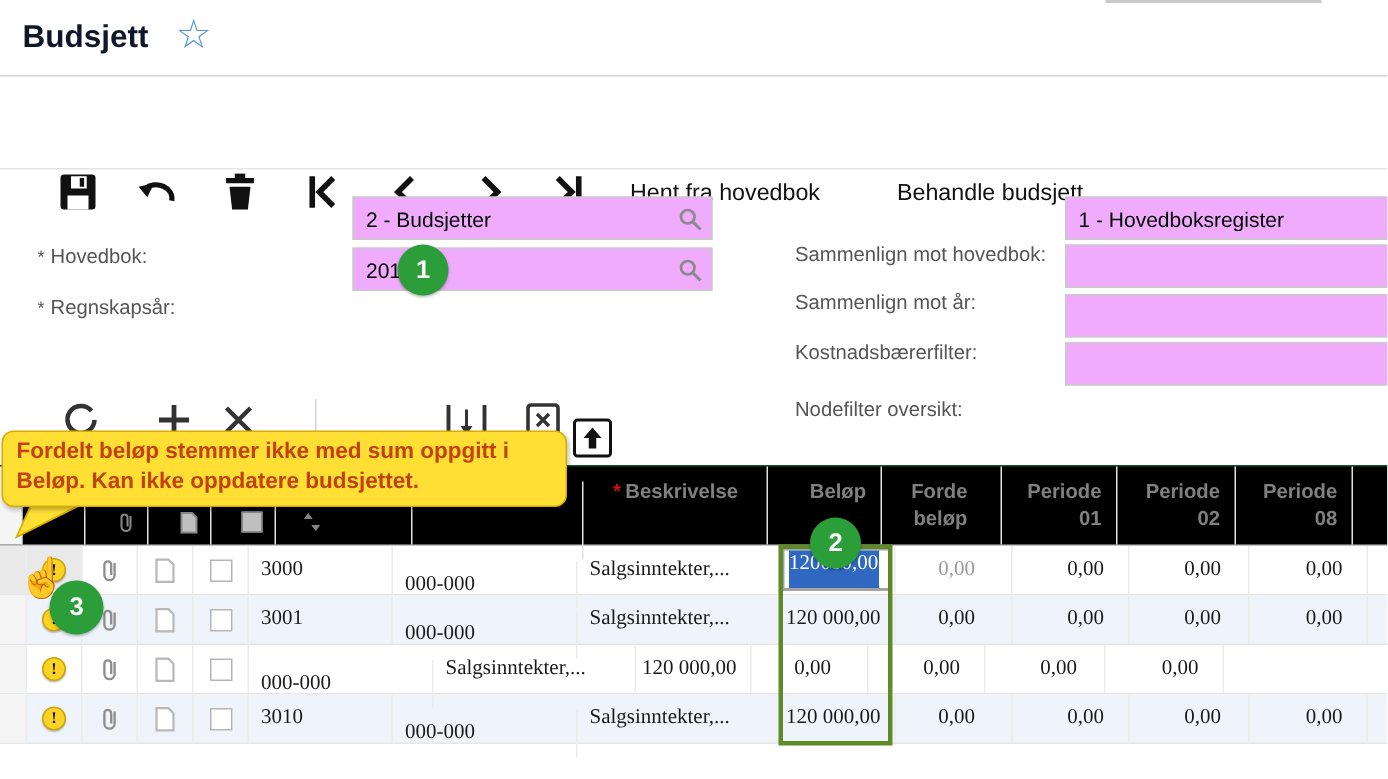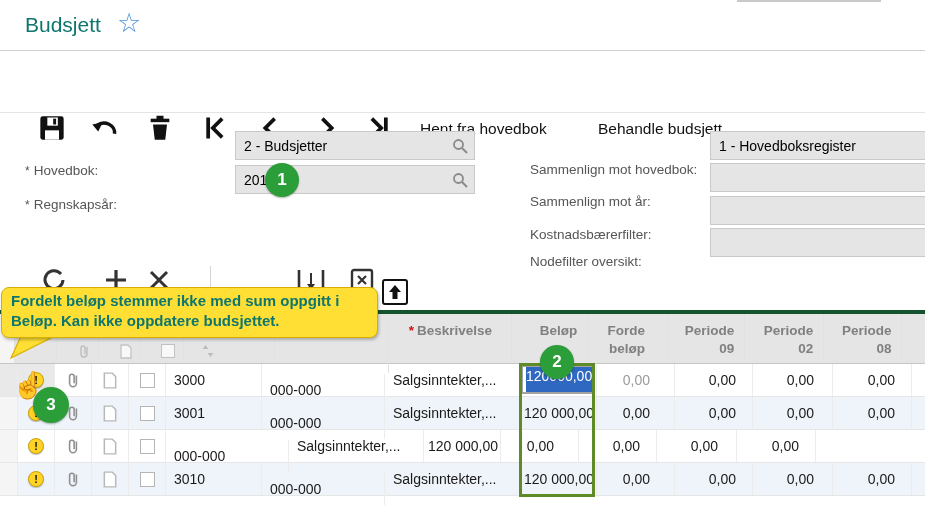--- a/index.html
+++ b/index.html
@@ -5,56 +5,56 @@
   * { box-sizing: border-box; margin: 0; padding: 0; }
   html,body { background:#fff; }
   .app {
     position: relative; width: 925px; height: 519px;
     background: #fff; overflow: hidden;
     font-family: "Liberation Sans", sans-serif; color: #1a1a1a;
   }
   
   .titlebar { position:absolute; left:0; top:0; width:925px; height:51px;
     border-bottom:1px solid #d2d2d2; background:#fff; }
-  .page-title { position:absolute; left:25px; top:13px; font-size:21px; color:#0f766e; }
+  .page-title { position:absolute; left:15px; top:13px; font-size:21px; color:#0f172a;font-weight:bold; }
   .fav-star { position:absolute; left:117px; top:7px; font-size:27px; color:#4e97d8; cursor:pointer; }
   .fav-star::after { content:"☆"; }
   .top-artifact { position:absolute; left:737px; top:0; width:144px; height:2px; background:#c9c9c9; }
 
   
   .toolbar { position:absolute; left:0; top:52px; width:925px; height:61px;
     border-bottom:1px solid #e4e4e4; background:#fff; }
   .tb-ico { position:absolute; top:62px; width:28px; height:28px; }
   .tb-text { position:absolute; top:68px; font-size:15.5px; color:#111; cursor:pointer; white-space:nowrap; }
 
   
   .form-label { position:absolute; font-size:13.5px; color:#555; white-space:nowrap;margin-top:24px; }
   .req-mark { color:#555; margin-right:4px; font-size:12px; }
-  .fld { position:absolute; height:29px; border:1px solid #c9c9c9; background:#e5e5e5;
+  .fld { position:absolute; height:29px; border:1px solid #c9c9c9; background:#f0abfc;
     font-size:14px; color:#000; padding:0 42px 0 8px; font-family:"Liberation Sans",sans-serif; }
   .fld.noicon { padding-right:8px; }
   .mag { position:absolute; width:16px; height:16px; }
 
   
   .gt-ico { position:absolute; z-index:1; }
   .gt-divider { position:absolute; width:1px; height:30px; background:#d4d4d4; z-index:1; }
   .upload-box { position:absolute; left:382px; top:279px; width:26px; height:26px;
     border:2px solid #111; border-radius:3px; z-index:1; }
 
   
   .grid { position:absolute; left:0; top:310px; width:925px; }
-  .g-head { display:flex; height:54px; background:#e5e5e5;
-    border-top:4px solid #14532d; border-bottom:1px solid #c6c6c6;gap:12px; }
+  .g-head { display:flex; height:54px; background:#000000;
+    border-top:1px solid #14532d; border-bottom:1px solid #c6c6c6;gap:12px; }
   .h-cell { border-right:1px solid #e1e1e1; height:100%; position:relative;
     font-size:13.5px; font-weight:bold; color:#808080; line-height:1.3; }
   .h-num { text-align:right; padding:8px 10px 0 0; }
   .h-desc { padding:8px 0 0 8px; }
   .h-ast { color:#cc1111; margin-right:3px; }
   .h-mini { position:absolute; left:50%; top:30px; transform:translateX(-50%); opacity:.75; }
-  .g-row { display:flex; height:33px; border-bottom:1px solid #e6e6e6; background:#fff; }
+  .g-row { display:flex; height:33px; border-bottom:1px solid #e6e6e6; background:#fff;font-family:Liberation Serif, serif; }
   .g-row.alt { background:#eef4fa;justify-content:center; }
   .c { border-right:1px solid #ececec; height:100%; line-height:32px; font-size:14px;
     position:relative; white-space:nowrap; overflow:hidden; }
   .col-rowhdr{width:18px; background:#f5f5f5;} .col-warn{width:37px;}
   .col-clip{width:37px;} .col-note{width:37px;} .col-check{width:37px;}
   .col-acct{width:96px; padding-left:8px;} .col-sub{width:123px; padding-left:8px;margin-top:10px;}
   .col-desc{width:135px; padding-left:8px;}
   .col-belop{width:77px;} .col-forde{width:78px; text-align:right; padding-right:24px;}
   .col-p01{width:78px; text-align:right; padding-right:16px;}
   .col-p02{width:80px; text-align:right; padding-right:18px;}
@@ -71,21 +71,21 @@
   .checkbox { width:15px; height:15px; border:1px solid #b5b5b5; background:#fff; display:inline-block; }
   .belop-val { padding-left:4px; }
   .edit-cell { position:absolute; left:1px; top:1px; right:2px; bottom:2px;
     border:2px solid #a3a3a3; background:#fff; display:flex; align-items:flex-end;
     padding-left:3px; overflow:hidden; }
   .sel-text { background:#2e68c0; color:#fff; white-space:nowrap; font-size:14px; }
 
   
   .tooltip { position:absolute; left:1px; top:287px; width:377px; z-index:10;
     background:#ffdf34; border:1px solid #d9ae00; border-radius:8px;
-    padding:3px 9px 5px 9px; font-size:15px; font-weight:bold; color:#0f766e;
+    padding:3px 9px 5px 9px; font-size:15px; font-weight:bold; color:#c2410c;
     line-height:1.35; box-shadow:1px 2px 3px rgba(0,0,0,.25); }
   .tooltip-tail { position:absolute; left:10px; top:333px; z-index:9; }
   .hl-rect { position:absolute; left:519px; top:363px; width:76px; height:134px;
     border:3px solid #5e8b28; z-index:5; pointer-events:none; }
   .badge { position:absolute; z-index:12; border-radius:50%; background:#2b9e3a;
     color:#fff; font-weight:bold; font-size:17px; display:flex; align-items:center;
     justify-content:center; box-shadow:0 1px 2px rgba(0,0,0,.3); }
   .badge-1 { left:265px; top:163px; width:34px; height:34px; }
   .badge-2 { left:540px; top:345px; width:34px; height:34px; }
   .badge-3 { left:33px; top:387px; width:36px; height:36px; }
@@ -158,21 +158,21 @@
 
   <div class="form-label" style="left:530px; top:138px">Sammenlign mot hovedbok:</div>
   <input class="fld noicon" style="left: 710px; top: 131px; width: 230px;" readonly="" value="1 - Hovedboksregister">
 
   <div class="form-label" style="left:530px; top:170px">Sammenlign mot år:</div>
   <input class="fld noicon" style="left: 710px; top: 163px; width: 230px;" readonly="" value="">
 
   <div class="form-label" style="left:530px; top:203px">Kostnadsbærerfilter:</div>
   <input class="fld noicon" style="left: 710px; top: 196px; width: 230px;" readonly="" value="">
 
-  <div class="form-label" style="left:530px; top:230px">Nodefilter oversikt:</div>
+  <div class="form-label" style="left:530px; top:241px">Nodefilter oversikt:</div>
   <input class="fld noicon" style="left: 710px; top: 228px; width: 230px;" readonly="" value="">
 
   <svg class="gt-ico" style="left:42px; top:268px" width="24" height="24" viewBox="0 0 24 24">
     <path d="M19 6 A9 9 0 1 0 21 12" fill="none" stroke="#333" stroke-width="3"></path>
   </svg>
   <svg class="gt-ico" style="left:104px; top:268px" width="24" height="24" viewBox="0 0 24 24">
     <path d="M12 2 v20 M2 12 h20" stroke="#333" stroke-width="3.2"></path>
   </svg>
   <svg class="gt-ico" style="left:147px; top:268px" width="24" height="24" viewBox="0 0 24 24">
     <path d="M4 4 L20 20 M20 4 L4 20" stroke="#333" stroke-width="3"></path>
@@ -222,21 +222,21 @@
       </div>
       <div class="h-cell col-belop h-num">
         <span>Beløp</span>
       </div>
       <div class="h-cell col-forde h-num" style="padding-right:22px">
         <div>Forde</div>
           <div>beløp</div>
       </div>
       <div class="h-cell col-p01 h-num" style="padding-right:10px">
         <div>Periode</div>
-          <div>09</div>
+          <div>01</div>
       </div>
       <div class="h-cell col-p02 h-num" style="padding-right:10px">
         <div>Periode</div>
           <div>02</div>
       </div>
       <div class="h-cell col-p03 h-num" style="padding-right:10px">
         <div>Periode</div>
           <div>08</div>
       </div>
       <div class="h-cell col-extra"></div>

